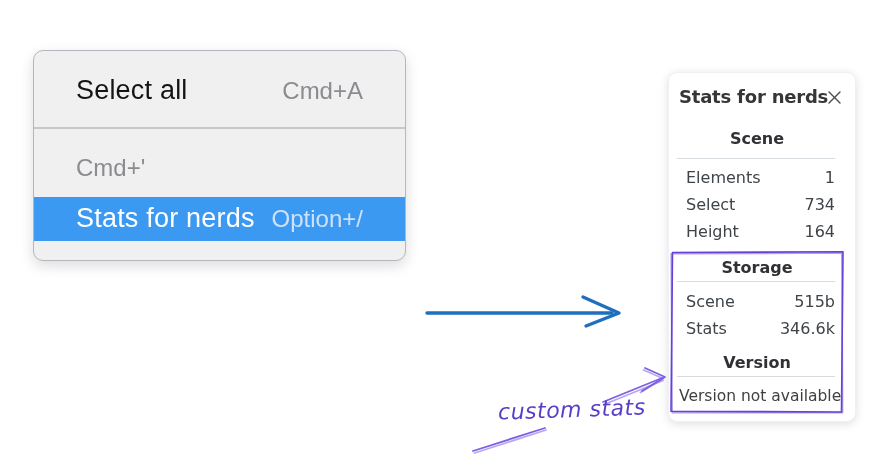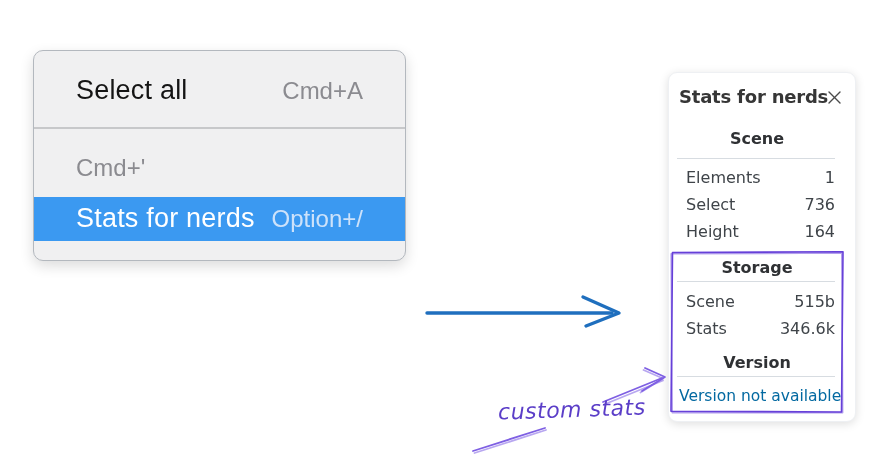--- a/index.html
+++ b/index.html
@@ -116,21 +116,21 @@
     display: flex;
     justify-content: space-between;
     font-size: 16px;
     color: #3f4449;
     margin-left: 7px;
   }
   .sp-note {
     position: absolute;
     left: 10px; right: 12px;
     font-size: 15.5px;
-    color: #0369a1;
+    color: #404040;
     white-space: nowrap;
   }
 </style>
 </head>
 <body>
 
 <div class="canvas">
 
   <div class="context-menu">
     <div class="menu-item">
@@ -166,21 +166,21 @@
     </div>
 
     <div class="sp-heading" style="top:56px">Scene</div>
     <div class="sp-divider" style="top:85px"></div>
     <div class="sp-row" style="top:95px">
       <span>Elements</span>
       <span>1</span>
     </div>
     <div class="sp-row" style="top:122px">
       <span>Select</span>
-      <span>736</span>
+      <span>734</span>
     </div>
     <div class="sp-row" style="top:149px">
       <span>Height</span>
       <span>164</span>
     </div>
 
     <div class="sp-heading" style="top:185px">Storage</div>
     <div class="sp-divider" style="top:208px"></div>
     <div class="sp-row" style="top:219px">
       <span>Scene</span>

